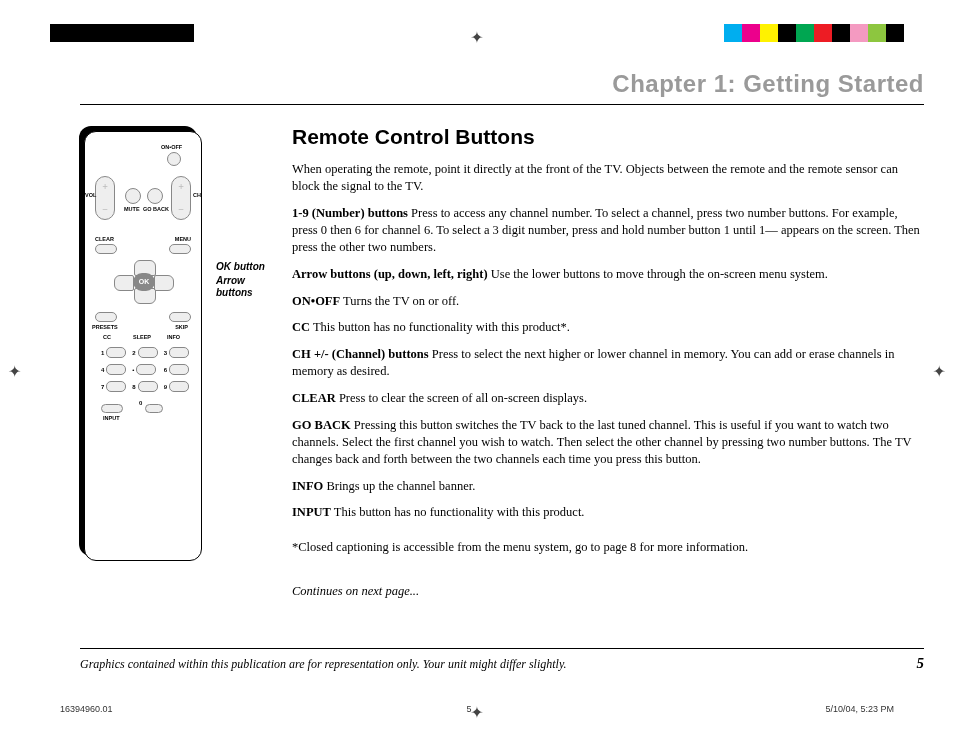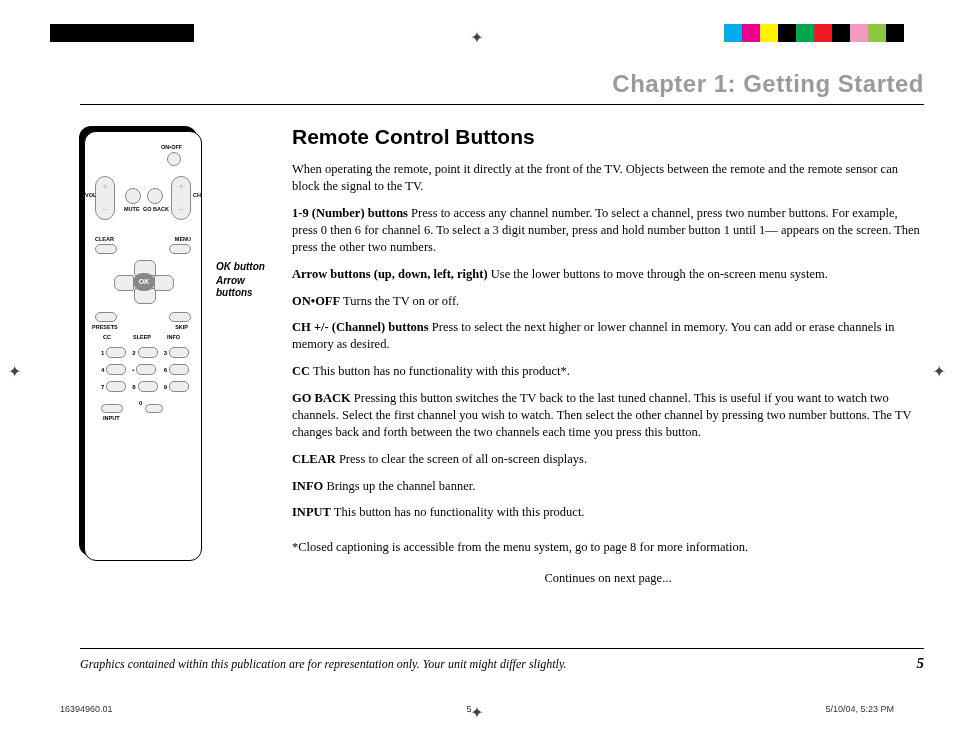--- a/index.html
+++ b/index.html
@@ -48,21 +48,21 @@
   .left-col { width: 200px; flex-shrink: 0; position: relative; }
   .right-col { flex: 1; font-size: 12.5px; line-height: 1.35; }
   .section-title {
     font-family: 'Trebuchet MS', Arial, sans-serif;
     font-weight: 700;
     font-size: 21px;
     margin: 0 0 10px 0;
   }
   .para { margin: 0 0 10px 0; }
   .lead { font-weight: 700; }
-  .continues { text-align: center; margin-top: 14px; font-size: 12.5px; }
+  .continues { text-align: left; font-style: italic; margin-top: 27px; font-size: 12.5px; }
   .bottom-bar {
     position: absolute;
     left: 80px; right: 30px; bottom: 70px;
     border-top: 1px solid #000;
     padding-top: 6px;
     display: flex; justify-content: space-between; align-items: baseline;
   }
   .disclaimer { font-style: italic; font-size: 12px; }
   .page-num { font-weight: 700; font-style: italic; font-size: 15px; }
   .print-info {
@@ -283,24 +283,24 @@
       </div>
     </div>
 
     <div class="right-col">
       <h2 class="section-title">Remote Control Buttons</h2>
       <p class="para">When operating the remote, point it directly at the front of the TV. Objects between the remote and the remote sensor can block the signal to the TV.</p>
 
       <p class="para"><span class="lead">1-9 (Number) buttons</span><span>   Press to access any channel number.  To select a channel, press two number buttons. For example, press 0 then 6 for channel 6.  To select a 3 digit number, press and hold number button 1 until 1— appears on the screen.  Then press the other two numbers.</span></p>
       <p class="para"><span class="lead">Arrow buttons (up, down, left, right)</span><span>  Use the lower buttons to move through the on-screen menu system.</span></p>
       <p class="para"><span class="lead">ON•OFF</span><span>  Turns the TV on or off.</span></p>
+      <p class="para"><span class="lead">CC</span><span>  This button has no functionality with this product*.</span></p>
       <p class="para"><span class="lead">CH +/- (Channel) buttons</span><span>  Press to select the next higher or lower channel in memory.  You can add or erase channels in memory as desired.</span></p>
-      <p class="para"><span class="lead">CC</span><span>  This button has no functionality with this product*.</span></p>
+      <p class="para"><span class="lead">CLEAR</span><span>  Press to clear the screen of all on-screen displays.</span></p>
       <p class="para"><span class="lead">GO BACK</span><span>  Pressing this button switches the TV back to the last tuned channel. This is useful if you want to watch two channels.  Select the first channel you wish to watch.  Then select the other channel by pressing two number buttons.  The TV changes back and forth between the two channels each time you press this button.</span></p>
-      <p class="para"><span class="lead">CLEAR</span><span>  Press to clear the screen of all on-screen displays.</span></p>
       <p class="para"><span class="lead">INFO</span><span>  Brings up the channel banner.</span></p>
       <p class="para"><span class="lead">INPUT</span><span>  This button has no functionality with this product.</span></p>
 
       <p class="para" style="margin-top:18px;">*Closed captioning is accessible from the menu system, go to page 8 for more information.</p>
       <div class="continues">Continues on next page...</div>
     </div>
   </div>
 </div>
 
 <div class="bottom-bar">

